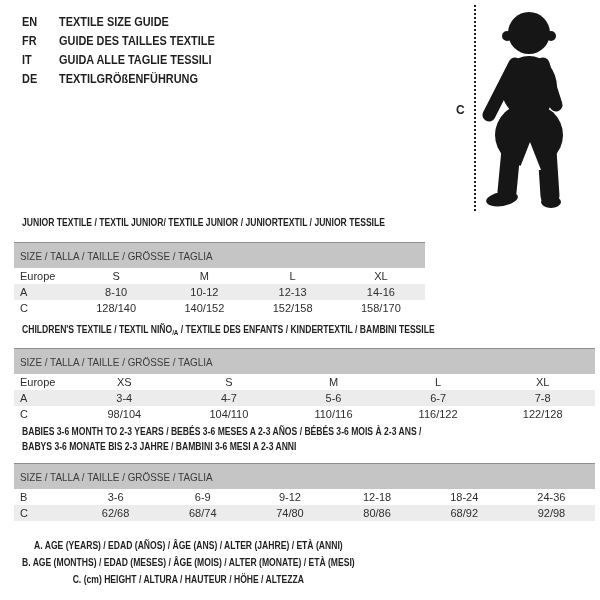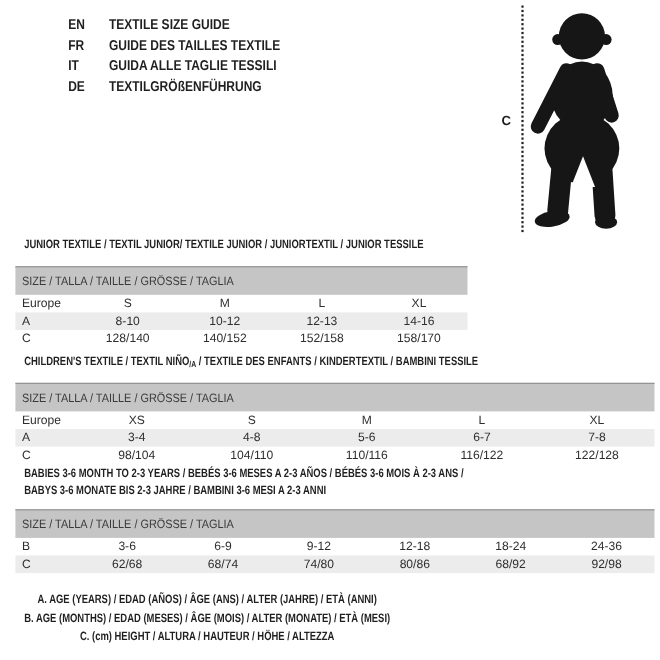--- a/index.html
+++ b/index.html
@@ -7,21 +7,21 @@
   body { font-family: "Liberation Sans", "DejaVu Sans", sans-serif; }
   #canvas {
     position: relative;
     width: 600px; height: 600px;
     background: var(--page_bg, #ffffff);
     overflow: hidden;
     color: var(--text_dark, #1f1f1f);
   }
 
   
-  .lang-list { position: absolute; left: 22px; top: 12px; margin-left: 40px; }
+  .lang-list { position: absolute; left: 22px; top: 12px; }
   .lang-row { display: flex; height: 19px; align-items: center; }
   .lang-code {
     width: 37px; font-size: 13px; font-weight: bold;
     transform: scaleX(0.84); transform-origin: 0 50%; white-space: nowrap;
   }
   .lang-label {
     font-size: 13px; font-weight: bold;
     transform: scaleX(0.84); transform-origin: 0 50%; white-space: nowrap;
   }
 
@@ -157,21 +157,21 @@
       <span class="tcell lbl">Europe</span>
       <span class="tcell">XS</span>
       <span class="tcell">S</span>
       <span class="tcell">M</span>
       <span class="tcell">L</span>
       <span class="tcell">XL</span>
     </div>
     <div class="trow cols5 shaded">
       <span class="tcell lbl">A</span>
       <span class="tcell">3-4</span>
-      <span class="tcell">4-8</span>
+      <span class="tcell">4-7</span>
       <span class="tcell">5-6</span>
       <span class="tcell">6-7</span>
       <span class="tcell">7-8</span>
     </div>
     <div class="trow cols5">
       <span class="tcell lbl">C</span>
       <span class="tcell">98/104</span>
       <span class="tcell">104/110</span>
       <span class="tcell">110/116</span>
       <span class="tcell">116/122</span>

